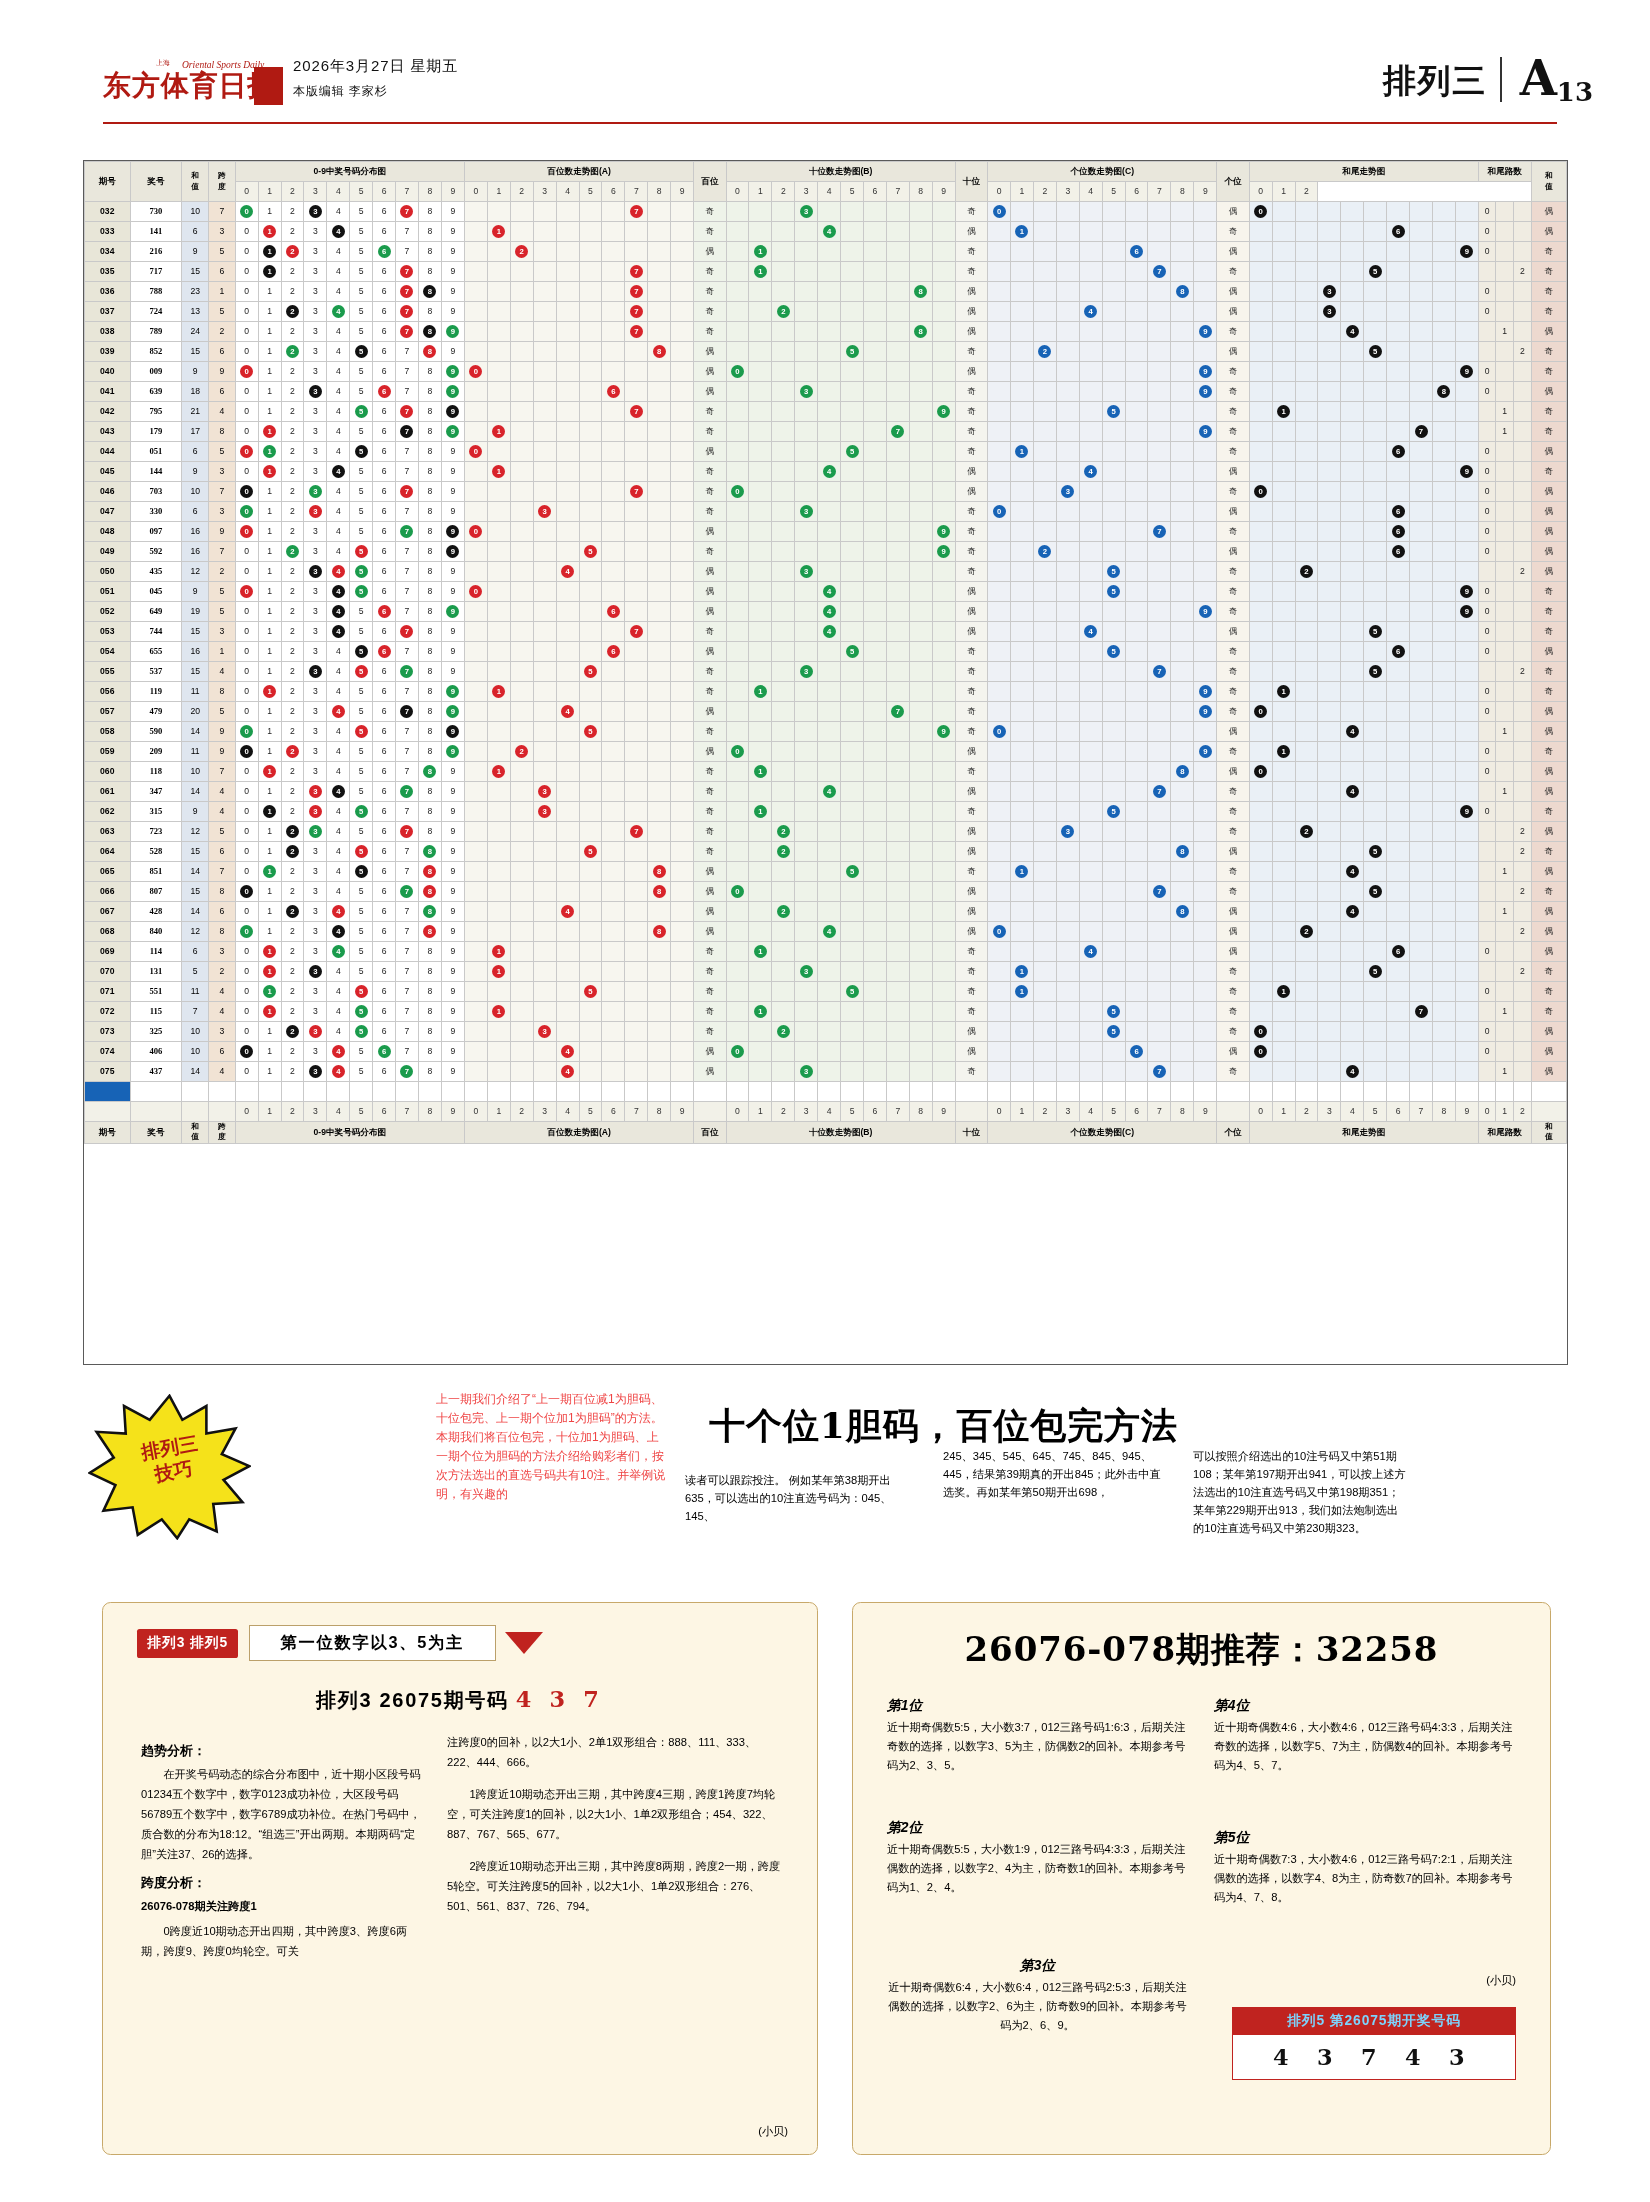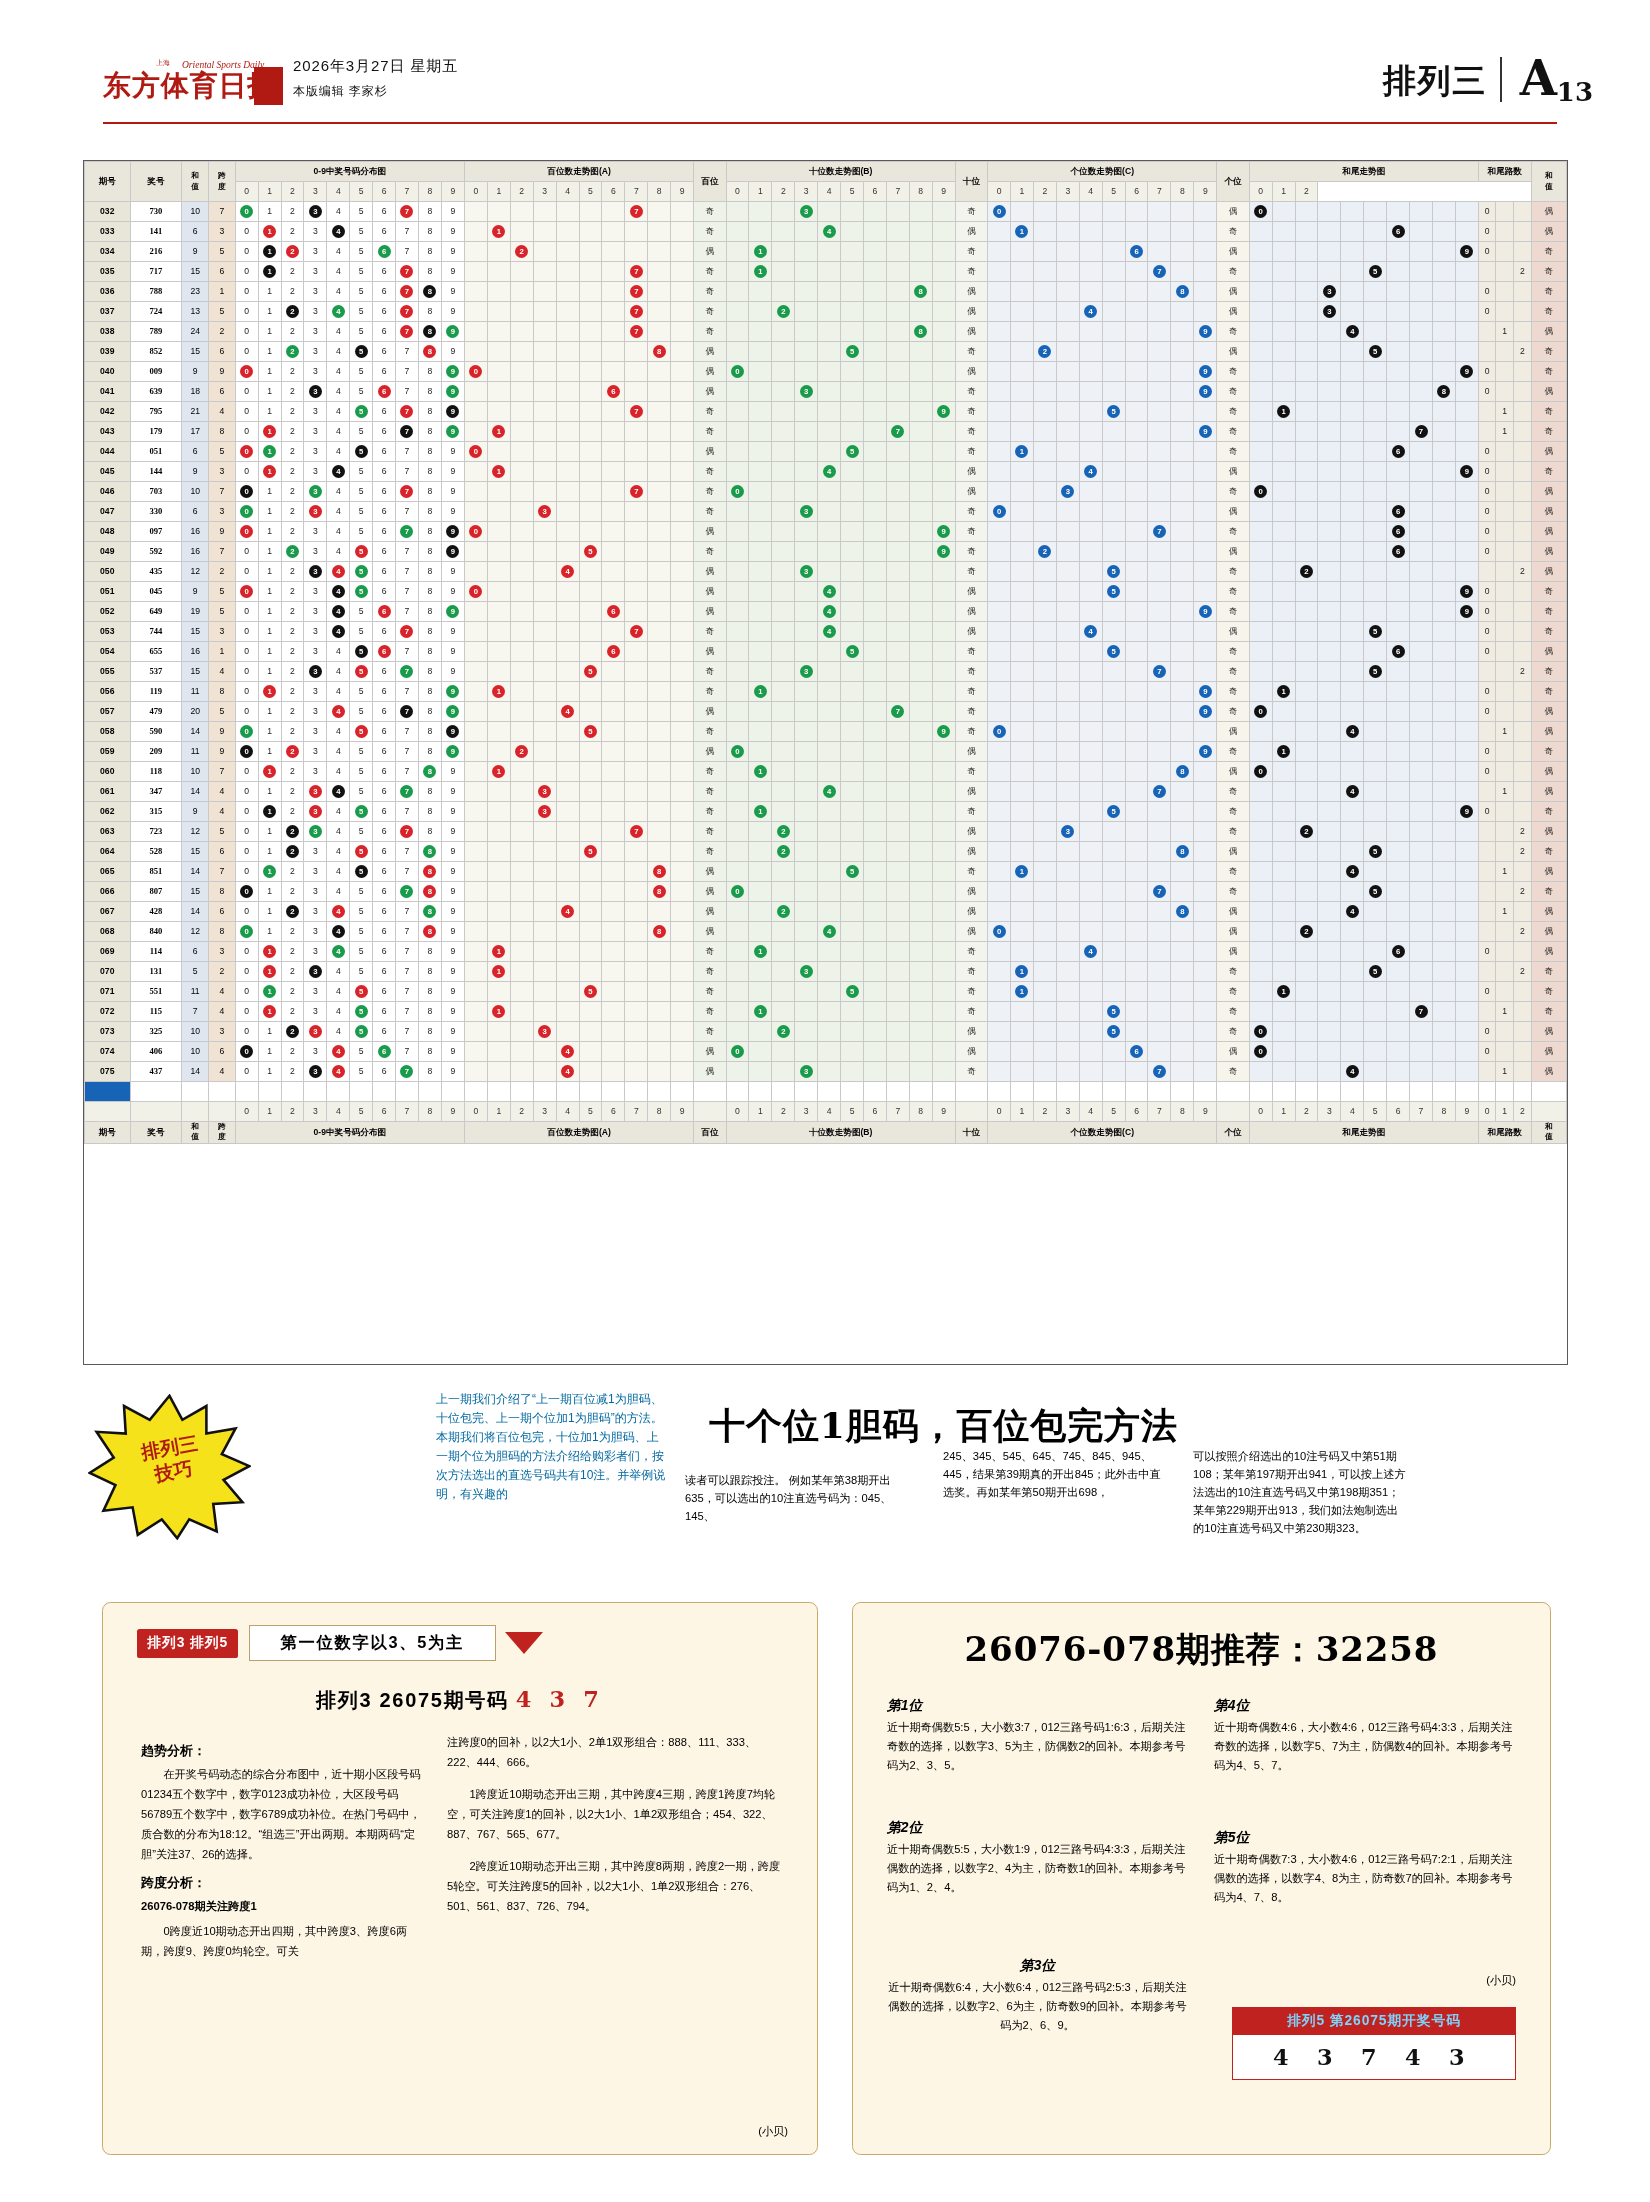--- a/index.html
+++ b/index.html
@@ -45,21 +45,21 @@
   .ball.g{background:#1a9b4c;}
   .ball.b{background:#1763b6;}
   .ball.k{background:#111;}
   .small{font-size:7.7px;color:#222;}
 
   
   .promo{position:absolute;left:83px;top:1385px;width:1485px;height:172px;}
   .burst{position:absolute;left:5.2px;top:8.6px;width:163px;height:146px;}
   .burst svg{position:absolute;left:0;top:0;}
   .burst-txt{position:absolute;left:34px;top:41px;width:99px;text-align:center;color:#b01a12;font-weight:bold;font-size:19px;line-height:24px;font-family:"DejaVu Serif",serif;transform:rotate(-10deg);}
-  .promo-lead{position:absolute;left:353px;top:5.2px;width:232px;font-size:12px;line-height:19px;color:#0369a1;}
+  .promo-lead{position:absolute;left:353px;top:5.2px;width:232px;font-size:12px;line-height:19px;color:#ef4444;}
   .promo-title{position:absolute;left:594px;top:17px;width:533px;text-align:center;font-family:"DejaVu Serif","Liberation Serif",serif;font-size:36px;font-weight:bold;letter-spacing:0.9px;}
   .promo-c2{position:absolute;left:602px;top:86px;width:215px;font-size:11.2px;line-height:18px;}
   .promo-c3{position:absolute;left:860px;top:62px;width:224px;font-size:11.2px;line-height:18px;}
   .promo-c4{position:absolute;left:1110px;top:62px;width:215px;font-size:11.2px;line-height:18px;}
 
   
   .boxL{position:absolute;left:102px;top:1602px;width:714px;height:551px;border:1.7px solid #c8a96a;border-radius:8.6px;background:#fdf6e4;}
   .boxR{position:absolute;left:852px;top:1602px;width:697px;height:551px;border:1.7px solid #c8a96a;border-radius:8.6px;background:#fdf6e4;}
   .tagline{position:absolute;left:34px;top:22.4px;display:flex;align-items:center;}
   .tag-red{background:#c0231f;color:#fff;font-weight:bold;font-size:13.8px;padding:5.2px 10.3px;border-radius:2.6px;letter-spacing:0.9px;}

